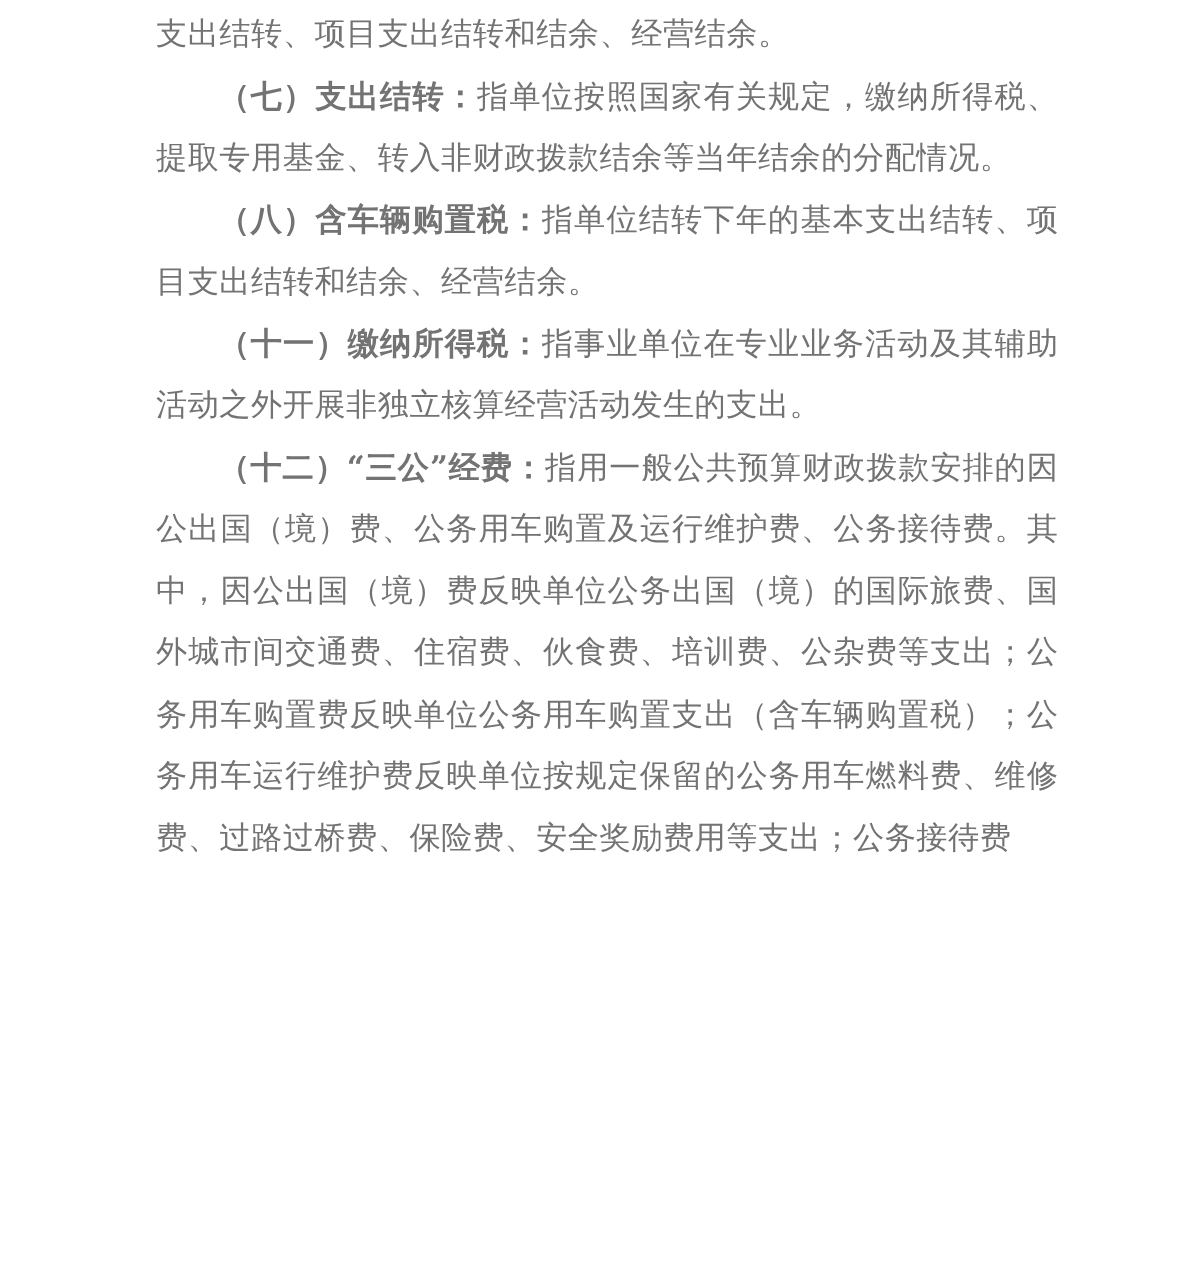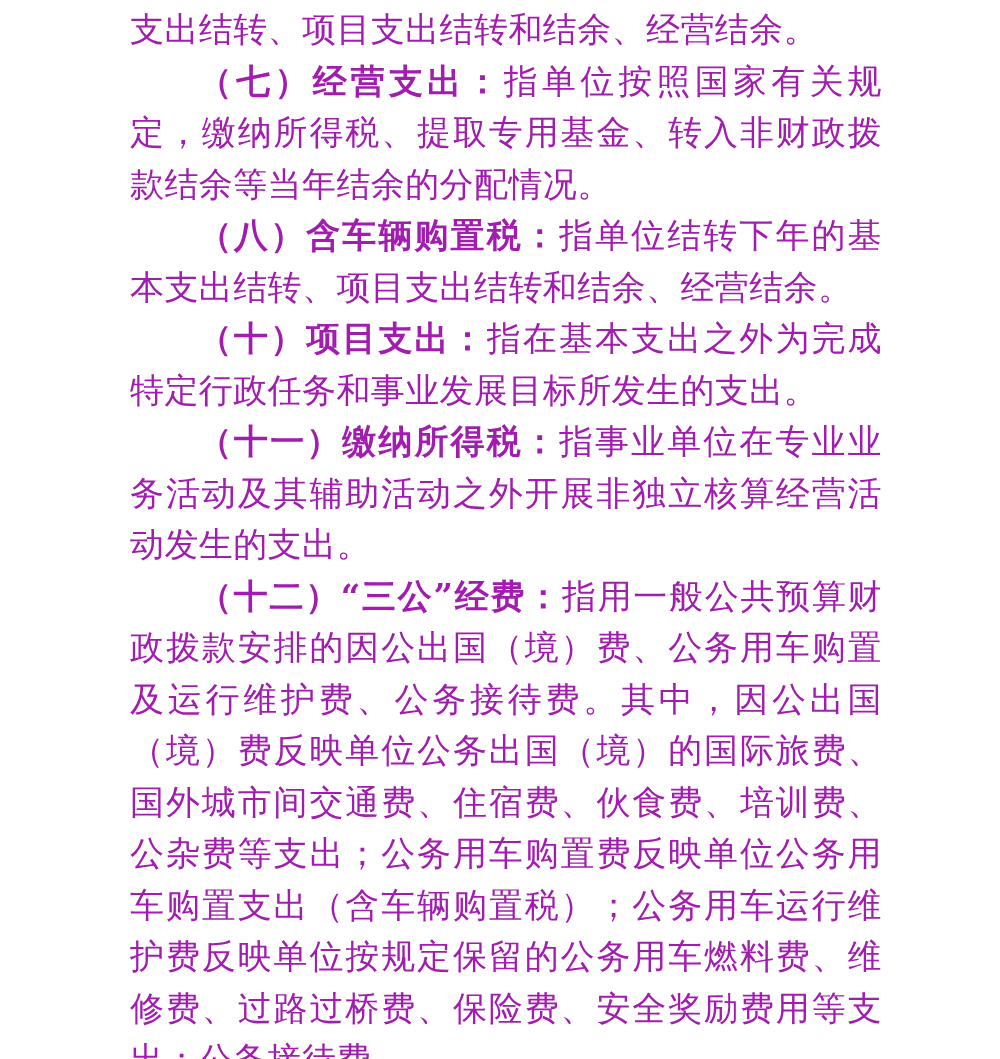--- a/index.html
+++ b/index.html
@@ -17,27 +17,27 @@
     width: 1000px;
     min-height: 1059px;
     box-sizing: border-box;
     padding: 4px 118px 0 130px;
     background: #ffffff;
   }
   .doc-body {
     display: block;
   }
   .para {
-    font-size: 34px;
+    font-size: 26px;
     line-height: 51.5px;
     letter-spacing: 0.4px;
     text-align: justify;
     text-justify: inter-ideograph;
     margin: 0 0 0 0;
-    color: #a21caf;
+    color: #737373;
     font-weight: 400;
   }
   .para.indent {
     text-indent: 2em;
   }
   .para.continued {
     text-indent: 0;
   }
   .para .lead {
     font-weight: 700;
@@ -48,25 +48,24 @@
   }
 </style>
 </head>
 <body>
 
 <div class="page">
   <div class="doc-body">
 
     <p class="para continued"><span>支出结转、项目支出结转和结余、经营结余。</span></p>
 
-    <p class="para indent"><span class="lead">（七）经营支出：</span><span>指单位按照国家有关规定，缴纳所得税、提取专用基金、转入非财政拨款结余等当年结余的分配情况。</span></p>
+    <p class="para indent"><span class="lead">（七）支出结转：</span><span>指单位按照国家有关规定，缴纳所得税、提取专用基金、转入非财政拨款结余等当年结余的分配情况。</span></p>
 
     <p class="para indent"><span class="lead">（八）含车辆购置税：</span><span>指单位结转下年的基本支出结转、项目支出结转和结余、经营结余。</span></p>
 
 
-    <p class="para indent"><span class="lead">（十）项目支出：</span><span>指在基本支出之外为完成特定行政任务和事业发展目标所发生的支出。</span></p>
 
     <p class="para indent"><span class="lead">（十一）缴纳所得税：</span><span>指事业单位在专业业务活动及其辅助活动之外开展非独立核算经营活动发生的支出。</span></p>
 
     <p class="para indent"><span class="lead">（十二）“三公”经费：</span><span>指用一般公共预算财政拨款安排的因公出国（境）费、公务用车购置及运行维护费、公务接待费。其中，因公出国（境）费反映单位公务出国（境）的国际旅费、国外城市间交通费、住宿费、伙食费、培训费、公杂费等支出；公务用车购置费反映单位公务用车购置支出（含车辆购置税）；公务用车运行维护费反映单位按规定保留的公务用车燃料费、维修费、过路过桥费、保险费、安全奖励费用等支出；公务接待费</span></p>
 
   </div>
 </div>
 
 </body></html>

